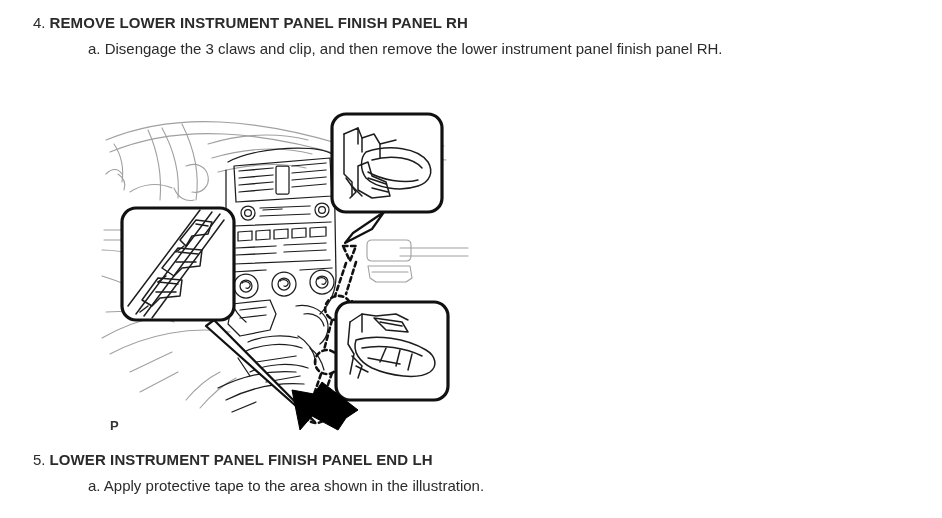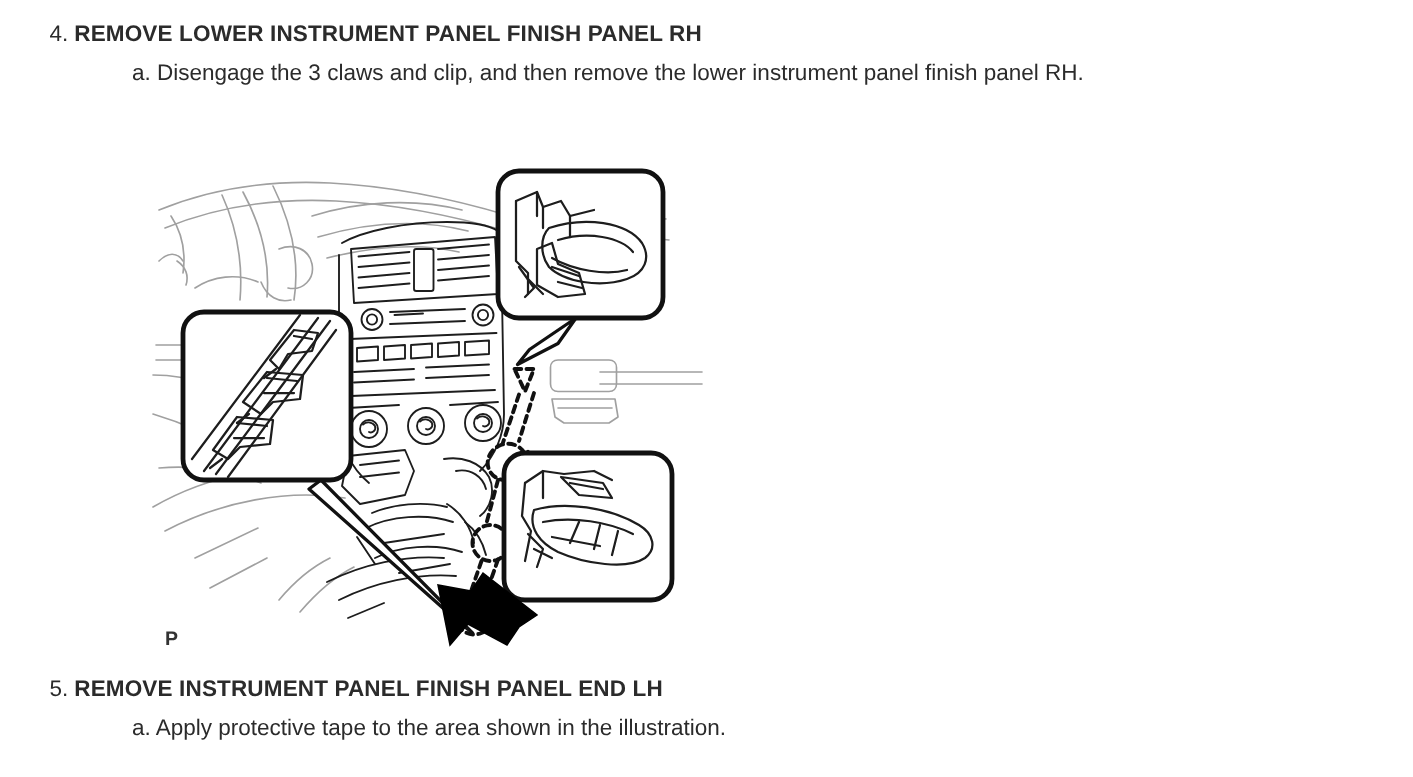--- a/index.html
+++ b/index.html
@@ -292,18 +292,18 @@
       <g>
         <path d="M222 282 L258 310 L246 318 L238 330 L212 316 L200 330 L192 290 L214 294 Z" fill="#000000" stroke="#000000" stroke-width="1"></path>
       </g>
     </svg>
 
     <div class="fig-label">P</div>
   </div>
 
   <div class="step-block" id="step5-block">
     <div class="step-heading">
-      <span class="step-num">5.</span><span class="step-title">REMOVE INSTRUMENT PANEL FINISH PANEL END LH</span>
+      <span class="step-num">5.</span><span class="step-title">LOWER INSTRUMENT PANEL FINISH PANEL END LH</span>
     </div>
     <div class="substep" id="step5-sub">a. Apply protective tape to the area shown in the illustration.</div>
   </div>
 
 </div>
 
 </body></html>

